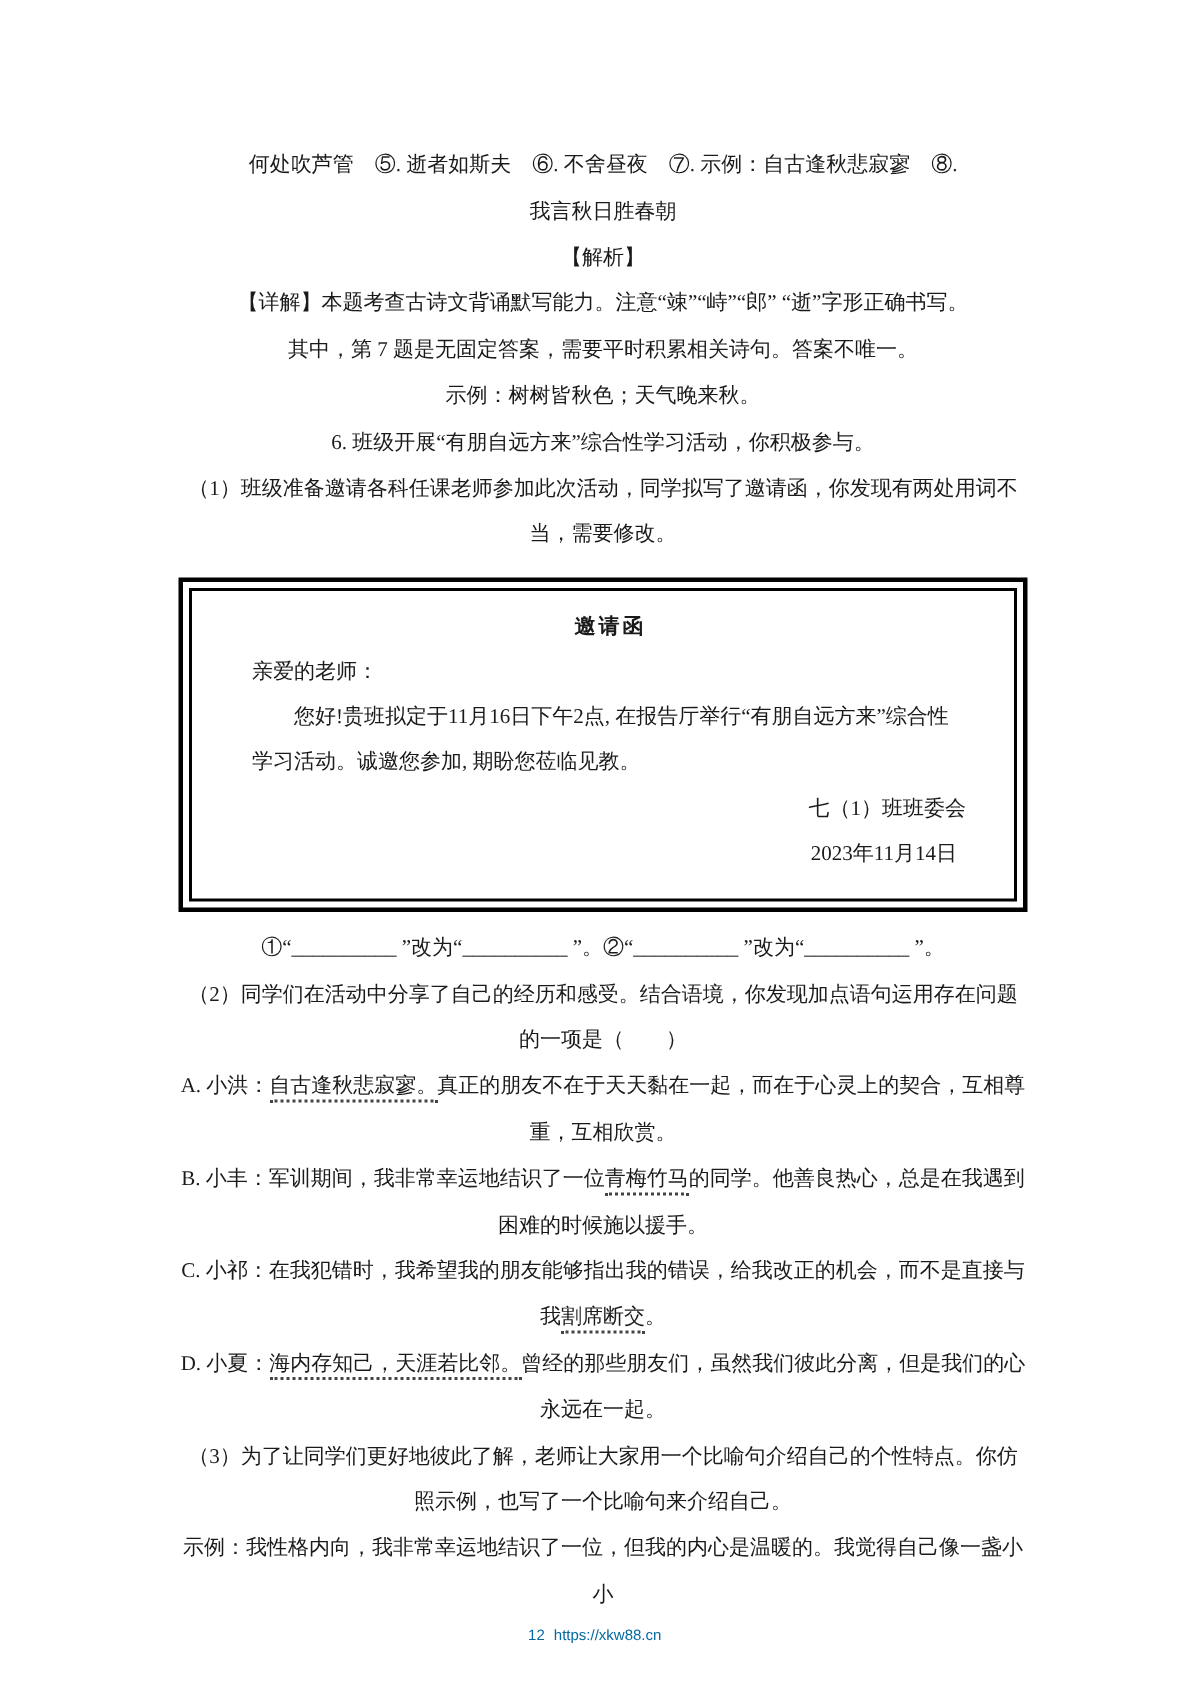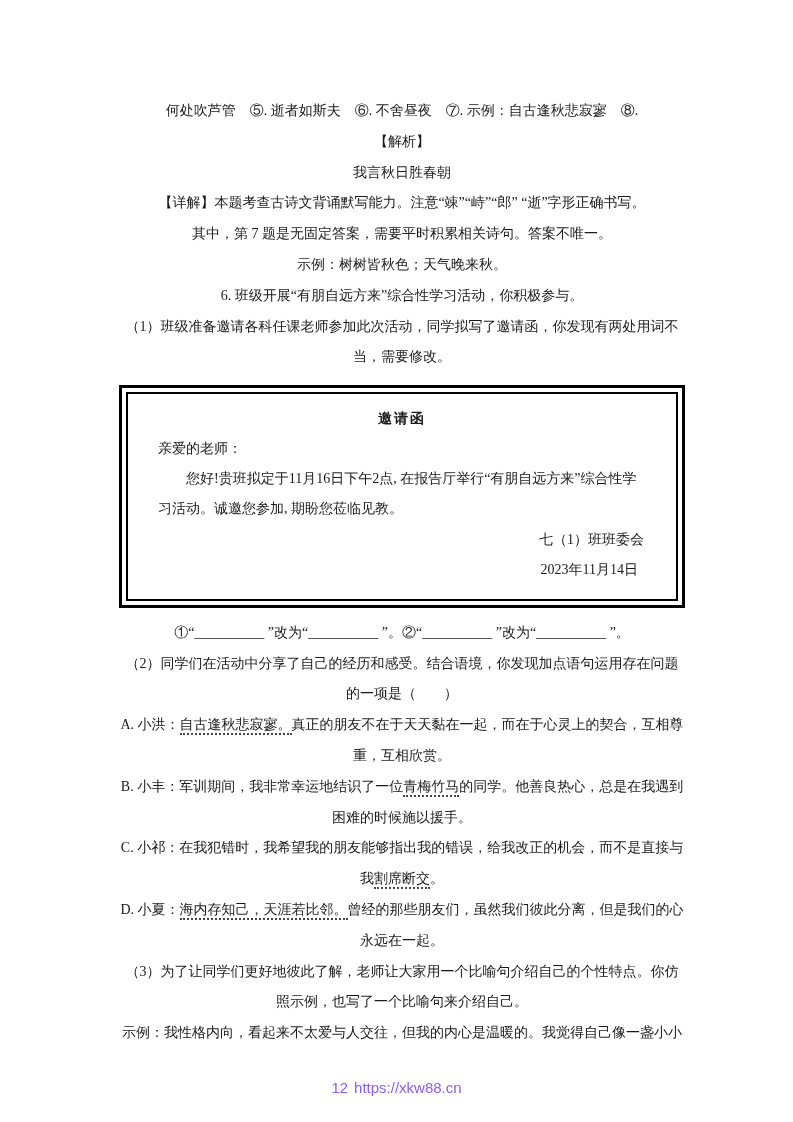--- a/index.html
+++ b/index.html
@@ -29,54 +29,54 @@
     border-bottom: 2px dotted #444;
     padding-bottom: 1px;
   }
   .invitation {
     border: 3px solid #000;
     padding: 4px;
     margin: 12px 0 10px 0;
   }
   .invitation-inner {
     border: 2px solid #000;
-    padding: 10px 30px 14px 30px;
+    padding: 10px 30px 14px 40px;
   }
   .inv-title {
     margin: 0;
     text-align: center;
     font-weight: bold;
     letter-spacing: 2px;
     line-height: 2.15;
   }
   .inv-salutation { margin: 0; line-height: 2.15; }
   .inv-body { margin: 0; line-height: 2.15; text-indent: 2em; word-break: break-all; }
   .inv-sign { margin: 0; line-height: 2.15; text-align: right; padding-right: 2px; }
   .inv-date { margin: 0; line-height: 2.15; text-align: right; padding-right: 8px; }
   .footer {
     position: absolute;
     left: 0;
     bottom: 26px;
     width: 100%;
     text-align: center;
-    color: #8b5cf6;
-    font-size: 15px;
+    color: #0369a1;
+    font-size: 10px;
     font-family: "Liberation Sans", "DejaVu Sans", sans-serif;
   }
   .footer span { margin: 0 3px; }
 </style>
 </head>
 <body>
 
 <div class="page">
 
   <p class="para">何处吹芦管　⑤. 逝者如斯夫　⑥. 不舍昼夜　⑦. 示例：自古逢秋悲寂寥　⑧.</p>
+  <p class="para">我言秋日胜春朝</p>
+
   <p class="para">【解析】</p>
-
-  <p class="para">我言秋日胜春朝</p>
   <p class="para">【详解】本题考查古诗文背诵默写能力。注意“竦”“峙”“郎” “逝”字形正确书写。</p>
   <p class="para">其中，第 7 题是无固定答案，需要平时积累相关诗句。答案不唯一。</p>
   <p class="para">示例：树树皆秋色；天气晚来秋。</p>
 
   <p class="para">6. 班级开展“有朋自远方来”综合性学习活动，你积极参与。</p>
   <p class="para">（1）班级准备邀请各科任课老师参加此次活动，同学拟写了邀请函，你发现有两处用词不当，需要修改。</p>
 
   <div class="invitation">
     <div class="invitation-inner">
       <p class="inv-title">邀请函</p>
@@ -93,19 +93,19 @@
 
   <p class="para"><span>A. 小洪：</span><span class="emphasis">自古逢秋悲寂寥。</span><span>真正的朋友不在于天天黏在一起，而在于心灵上的契合，互相尊重，互相欣赏。</span></p>
 
   <p class="para"><span>B. 小丰：军训期间，我非常幸运地结识了一位</span><span class="emphasis">青梅竹马</span><span>的同学。他善良热心，总是在我遇到困难的时候施以援手。</span></p>
 
   <p class="para"><span>C. 小祁：在我犯错时，我希望我的朋友能够指出我的错误，给我改正的机会，而不是直接与我</span><span class="emphasis">割席断交</span><span>。</span></p>
 
   <p class="para"><span>D. 小夏：</span><span class="emphasis">海内存知己，天涯若比邻。</span><span>曾经的那些朋友们，虽然我们彼此分离，但是我们的心永远在一起。</span></p>
 
   <p class="para">（3）为了让同学们更好地彼此了解，老师让大家用一个比喻句介绍自己的个性特点。你仿照示例，也写了一个比喻句来介绍自己。</p>
-  <p class="para">示例：我性格内向，看起来不太爱与人交往，但我的内心是温暖的。我觉得自己像一盏小小</p>
+  <p class="para">示例：我性格内向，我非常幸运地结识了一位，但我的内心是温暖的。我觉得自己像一盏小小</p>
 
   <div class="footer">
     <span>12</span><span>https://xkw88.cn</span>
   </div>
 
 </div>
 
 </body></html>

